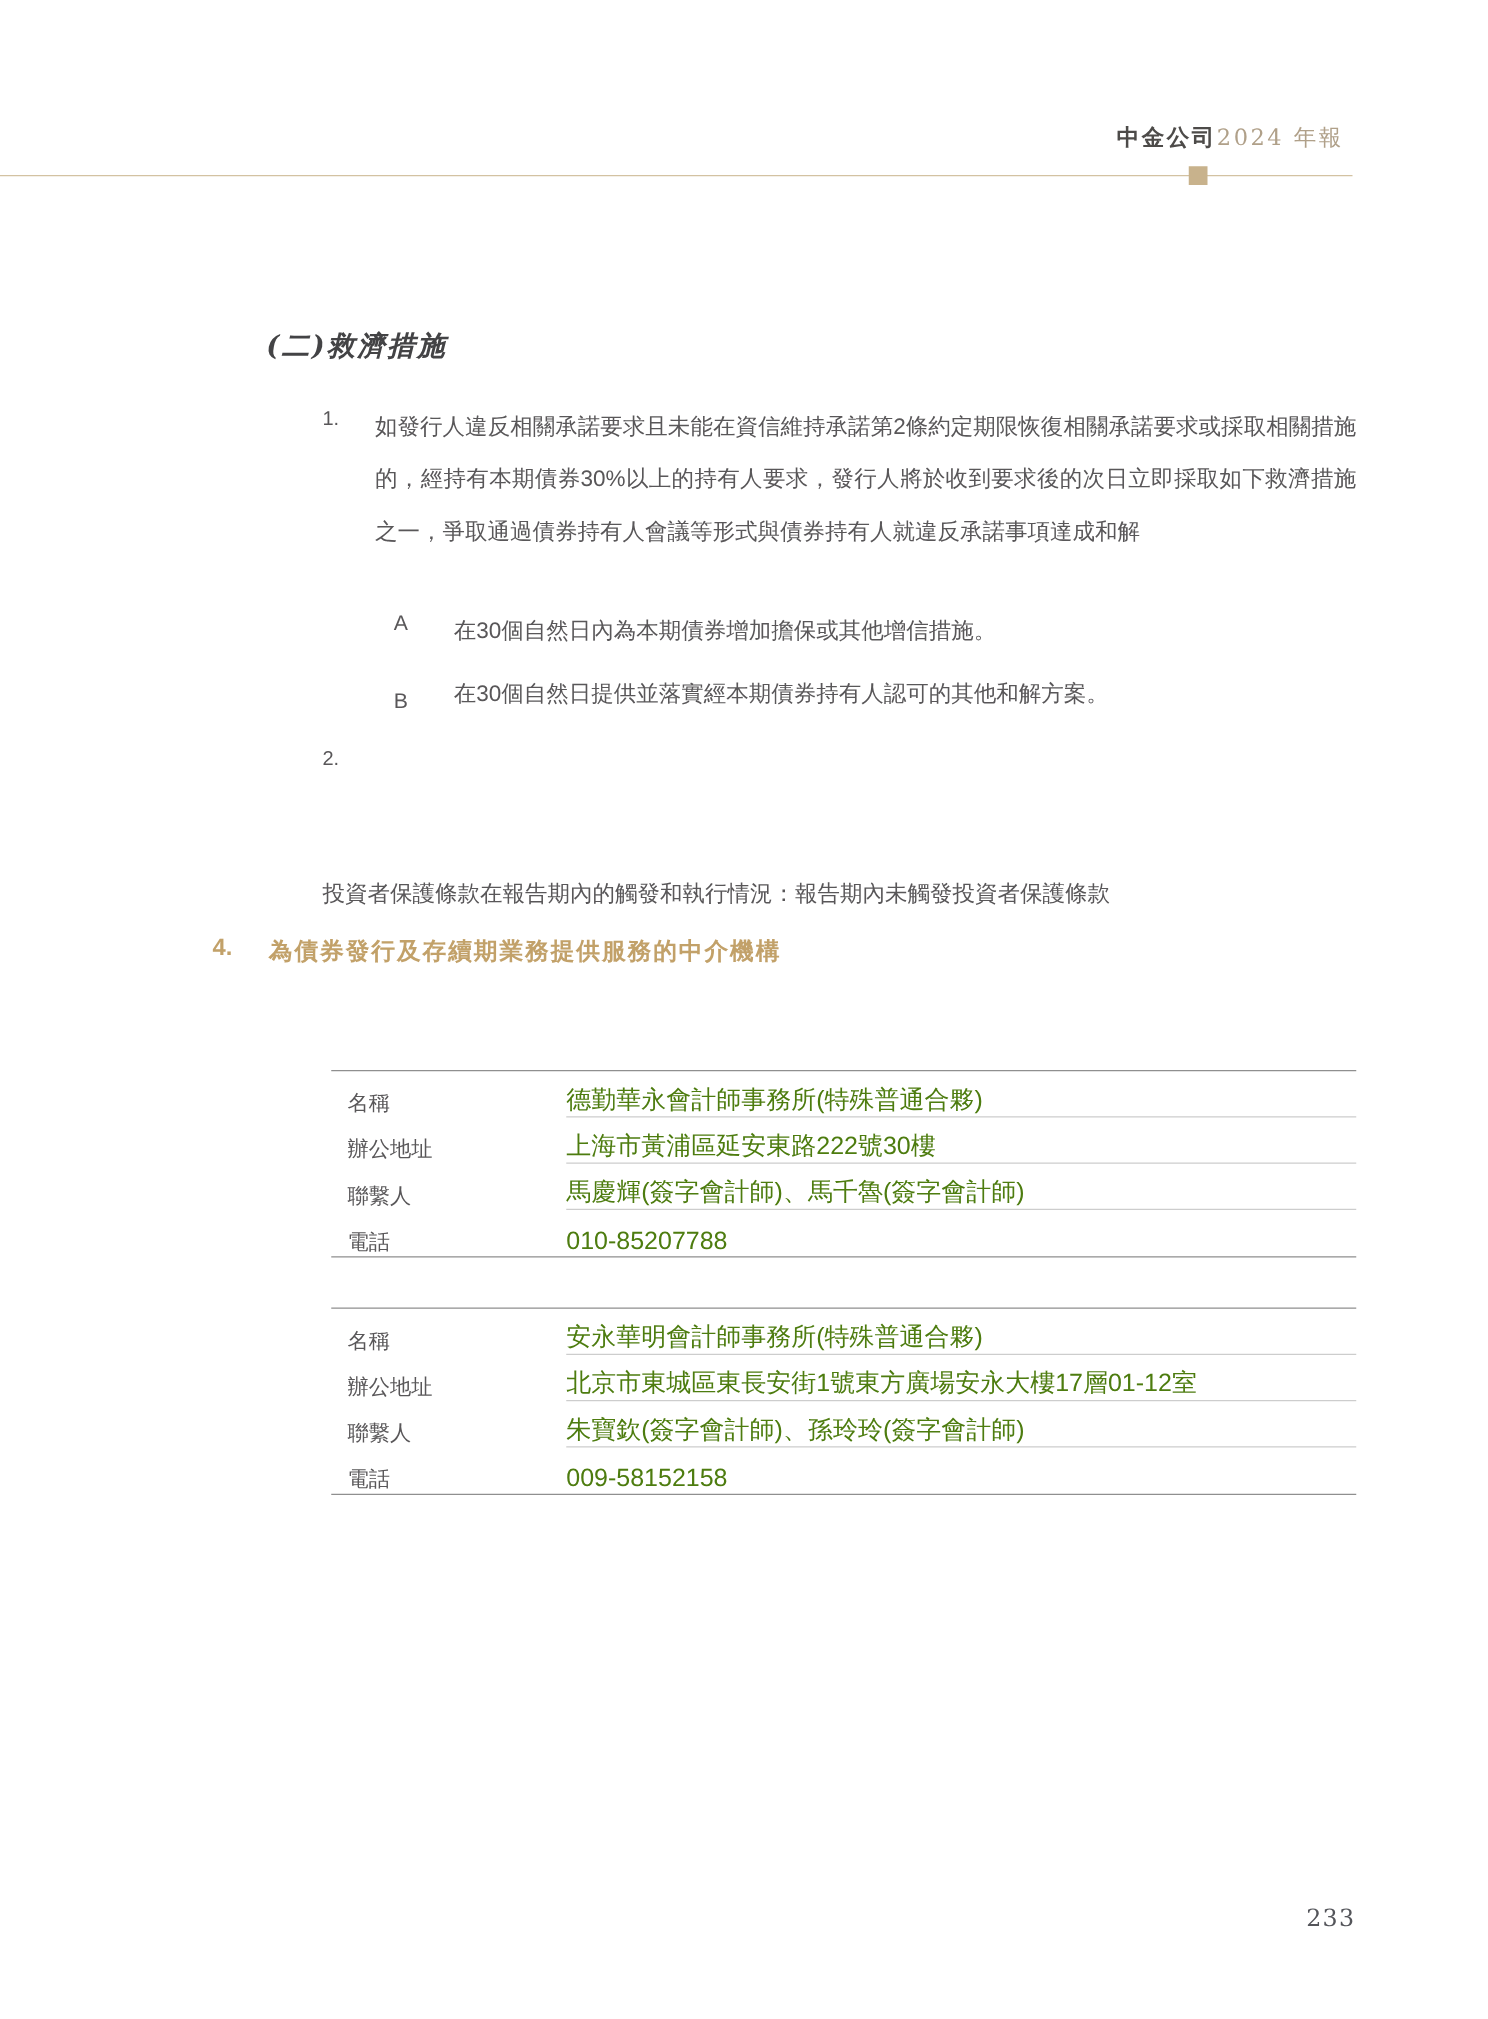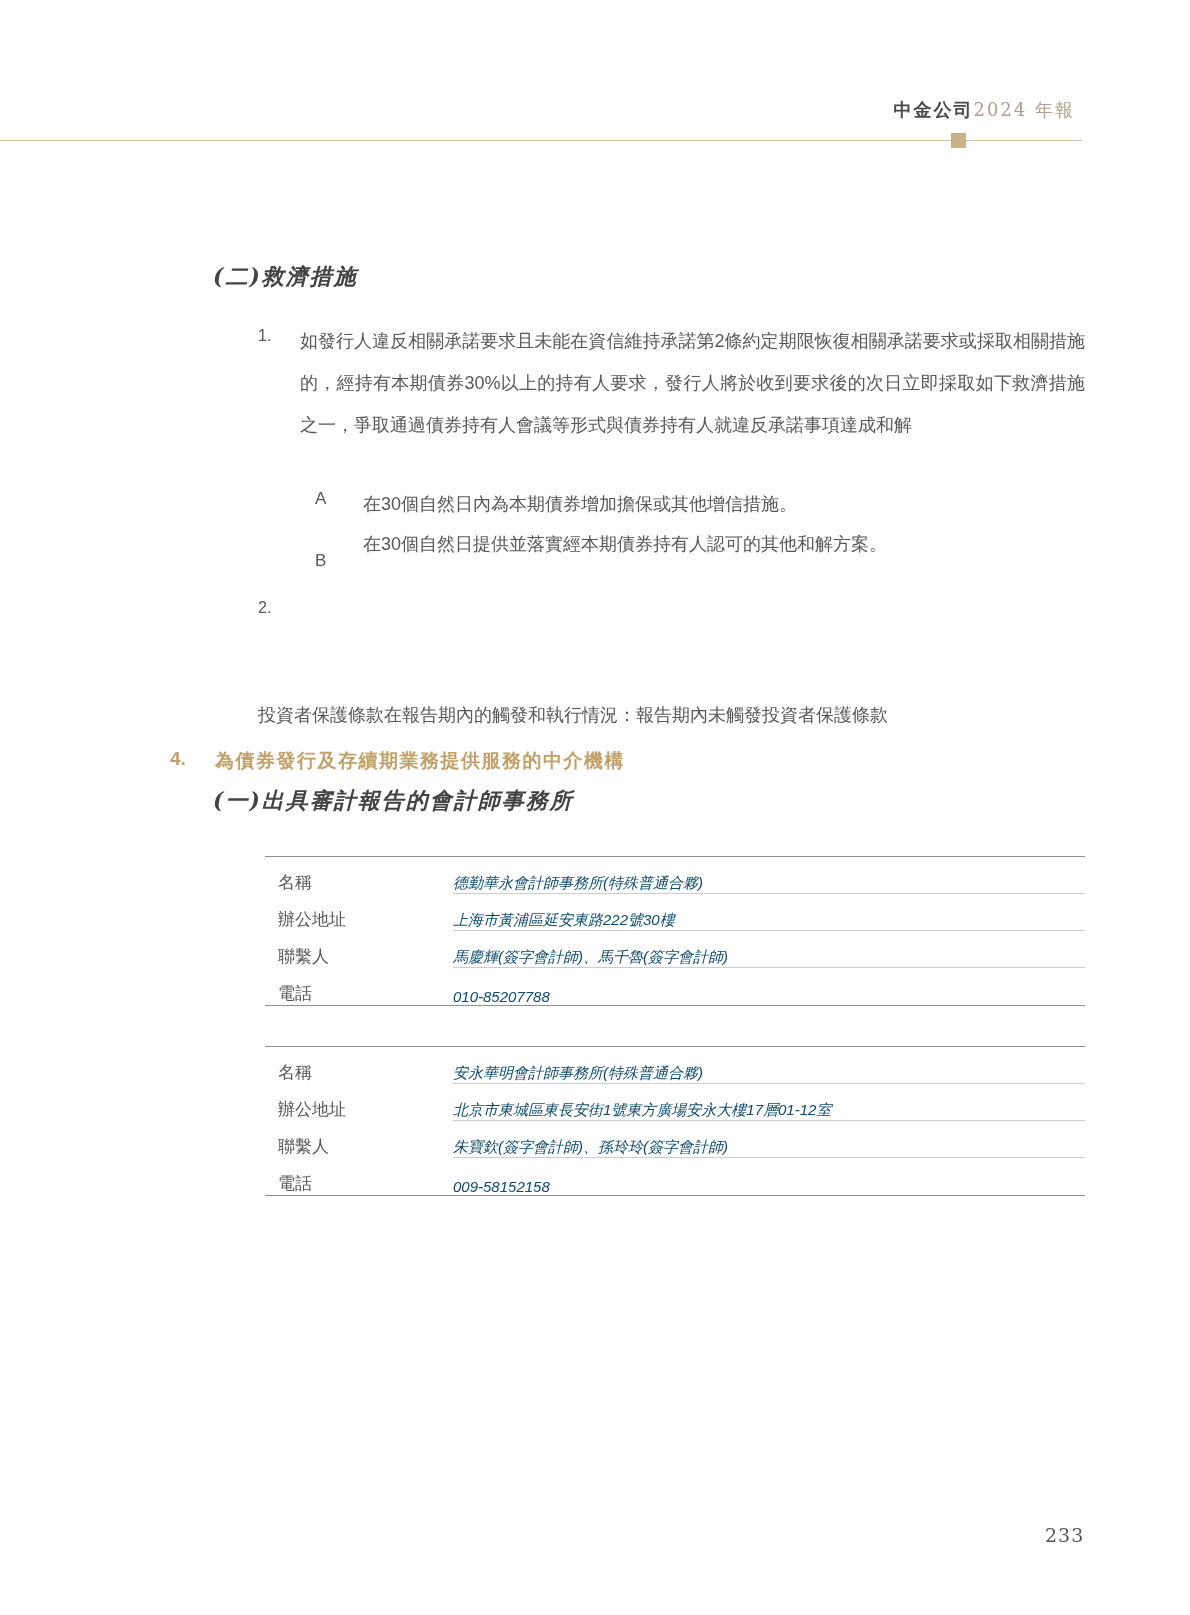--- a/index.html
+++ b/index.html
@@ -130,26 +130,25 @@
     display: flex;
     align-items: center;
     font-size: 17px;
     color: #595759;
     flex: none;
   }
   .info-value {
     flex: 1;
     display: flex;
     align-items: center;
-    font-size: 15px;
-    color: #0c4a6e;
+    font-size: 20px;
+    color: #4d7c0f;
     border-bottom: 1px solid #cdcdcd;
     white-space: nowrap;
     overflow: hidden;
-    font-style: italic;
   }
   .info-row:last-child .info-value {
     border-bottom: none;
   }
   
   .page-number {
     position: absolute;
     top: 1524px;
     left: 1045px;
     font-family: "DejaVu Serif", "Liberation Serif", serif;
@@ -171,30 +170,29 @@
 
   <h3 class="kai-heading" style="top:262px;">(二)救濟措施</h3>
 
   <div class="list-number" style="top:320px;">1.</div>
   <p class="body-text" style="top:320px; left:300px; width:785px;">如發行人違反相關承諾要求且未能在資信維持承諾第2條約定期限恢復相關承諾要求或採取相關措施的，經持有本期債券30%以上的持有人要求，發行人將於收到要求後的次日立即採取如下救濟措施之一，爭取通過債券持有人會議等形式與債券持有人就違反承諾事項達成和解</p>
 
   <div class="sub-marker" style="top:483px;">A</div>
   <p class="body-text single-line" style="top:483px; left:363px; width:722px;">在30個自然日內為本期債券增加擔保或其他增信措施。</p>
 
   <div class="sub-marker" style="top:545px;">B</div>
-  <p class="body-text single-line" style="top:523px; left:363px; width:722px;">在30個自然日提供並落實經本期債券持有人認可的其他和解方案。</p>
+  <p class="body-text single-line" style="top:534px; left:363px; width:722px;">在30個自然日提供並落實經本期債券持有人認可的其他和解方案。</p>
 
   <div class="list-number" style="top:592px;">2.</div>
 
   <p class="body-text single-line" style="top:694px; left:258px; width:827px;">投資者保護條款在報告期內的觸發和執行情況：報告期內未觸發投資者保護條款</p>
 
   <div class="sec4-number">4.</div>
   <h2 class="sec4-heading">為債券發行及存續期業務提供服務的中介機構</h2>
 
-  <h3 class="kai-heading" style="top:786px;">(一)出具審計報告的會計師事務所</h3>
 
   <div class="info-table" style="top:856px;">
     <div class="info-row">
       <div class="info-label">名稱</div>
       <div class="info-value">德勤華永會計師事務所(特殊普通合夥)</div>
     </div>
     <div class="info-row">
       <div class="info-label">辦公地址</div>
       <div class="info-value">上海市黃浦區延安東路222號30樓</div>
     </div>

